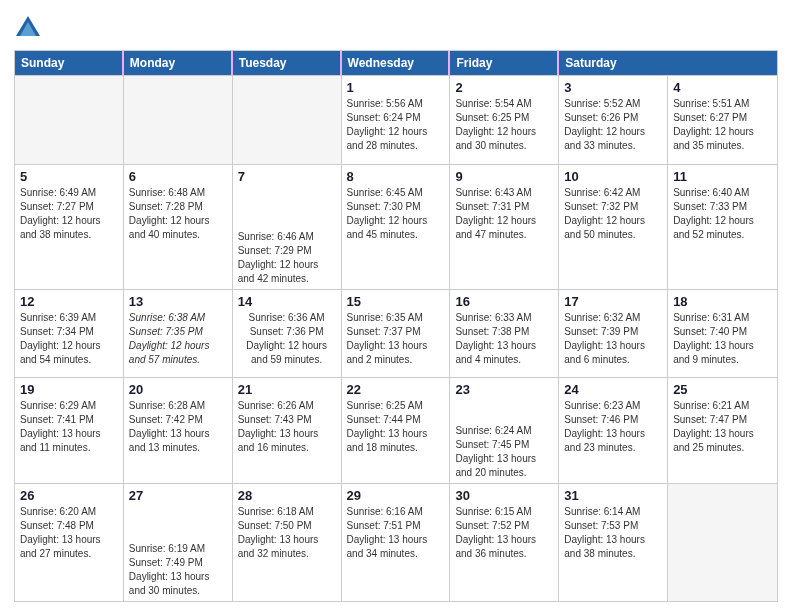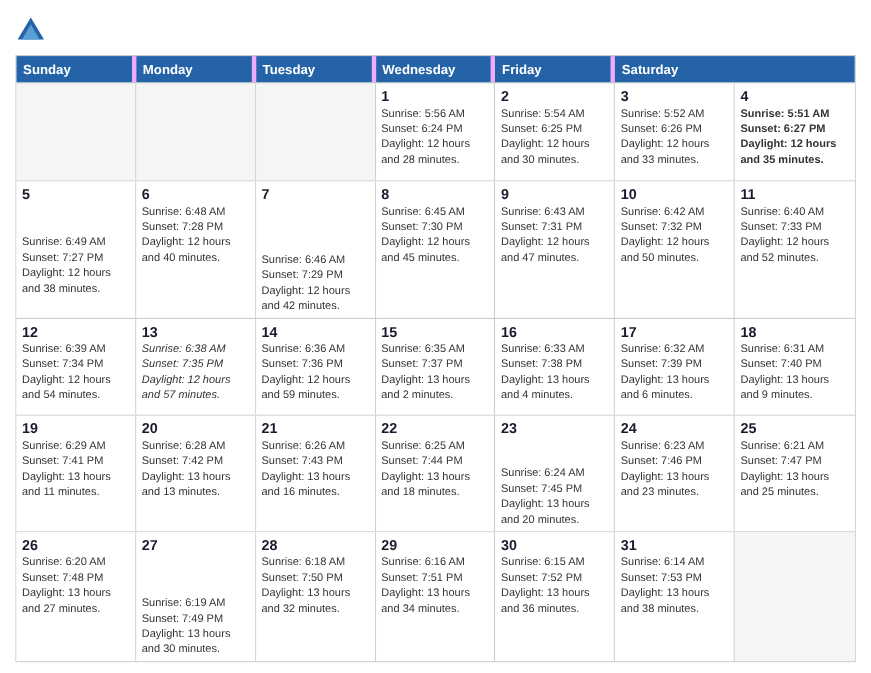--- a/index.html
+++ b/index.html
@@ -71,21 +71,21 @@
       display: grid;
       grid-template-columns: repeat(7, 1fr);
       background: #2563a8;
     }
     .cal-header-cell {
       color: #fff;
       font-size: 12px;
       font-weight: bold;
       padding: 5px 6px;
       text-align: left;
-      border-right: 4px solid #f0abfc;
+      border-right: 2px solid #f0abfc;
     }
     .cal-header-cell:last-child { border-right: none; }
     .cal-body {
       flex: 1;
       display: flex;
       flex-direction: column;
     }
     .cal-row {
       display: grid;
       grid-template-columns: repeat(7, 1fr);
@@ -166,30 +166,30 @@
           </div>
           <div class="cal-cell">
             <div class="day-num">3</div>
             <div class="cell-info" style="white-space: pre-line;">Sunrise: 5:52 AM
 Sunset: 6:26 PM
 Daylight: 12 hours
 and 33 minutes.</div>
           </div>
           <div class="cal-cell">
             <div class="day-num">4</div>
-            <div class="cell-info" style="white-space: pre-line; font-weight: bold;">Sunrise: 5:51 AM
+            <div class="cell-info" style="white-space: pre-line;">Sunrise: 5:51 AM
 Sunset: 6:27 PM
 Daylight: 12 hours
 and 35 minutes.</div>
           </div>
         </div>
         <div class="cal-row">
           <div class="cal-cell">
             <div class="day-num">5</div>
-            <div class="cell-info" style="white-space: pre-line; margin-top: 28px;">Sunrise: 6:49 AM
+            <div class="cell-info" style="white-space: pre-line;">Sunrise: 6:49 AM
 Sunset: 7:27 PM
 Daylight: 12 hours
 and 38 minutes.</div>
           </div>
           <div class="cal-cell">
             <div class="day-num">6</div>
             <div class="cell-info" style="white-space: pre-line;">Sunrise: 6:48 AM
 Sunset: 7:28 PM
 Daylight: 12 hours
 and 40 minutes.</div>
@@ -240,21 +240,21 @@
           </div>
           <div class="cal-cell">
             <div class="day-num">13</div>
             <div class="cell-info" style="white-space: pre-line; font-style: italic;">Sunrise: 6:38 AM
 Sunset: 7:35 PM
 Daylight: 12 hours
 and 57 minutes.</div>
           </div>
           <div class="cal-cell">
             <div class="day-num">14</div>
-            <div class="cell-info" style="white-space: pre-line;">Sunrise: 6:36 AM
+            <div class="cell-info" style="white-space: pre-line; text-align: center;">Sunrise: 6:36 AM
 Sunset: 7:36 PM
 Daylight: 12 hours
 and 59 minutes.</div>
           </div>
           <div class="cal-cell">
             <div class="day-num">15</div>
             <div class="cell-info" style="white-space: pre-line;">Sunrise: 6:35 AM
 Sunset: 7:37 PM
 Daylight: 13 hours
 and 2 minutes.</div>

